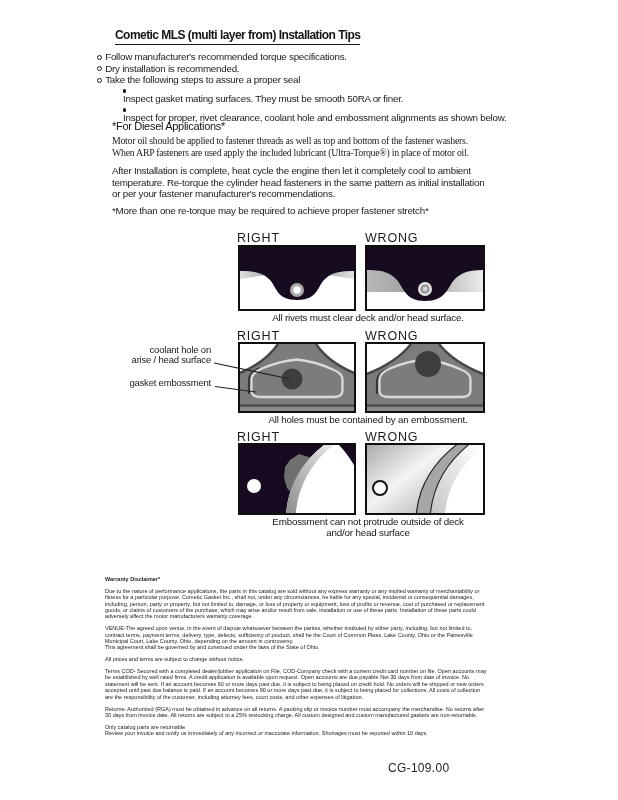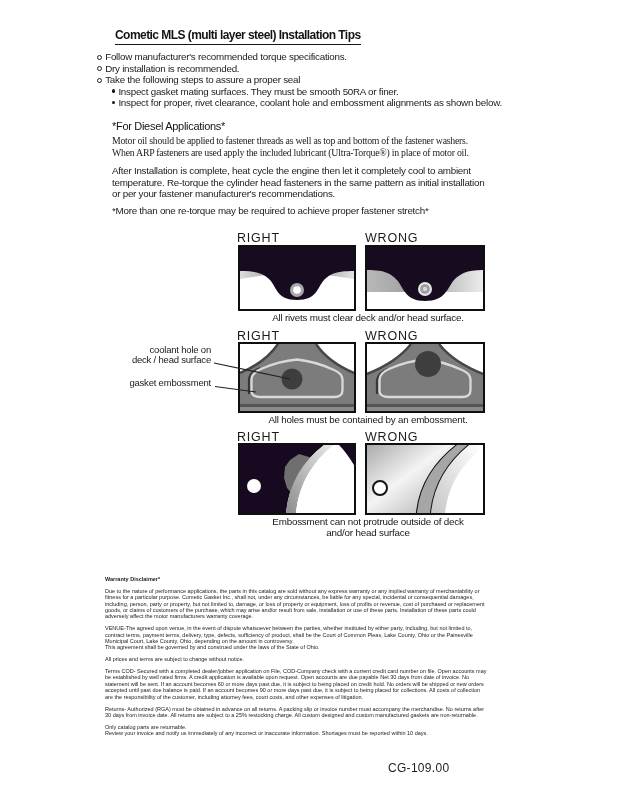--- a/index.html
+++ b/index.html
@@ -7,21 +7,21 @@
         font-family:"Liberation Sans","DejaVu Sans",sans-serif;color:#1b1b1b;}
   .pre{white-space:pre-line;}
 
   .title{position:absolute;left:115px;top:28px;font-size:12px;font-weight:bold;
          letter-spacing:-0.55px;border-bottom:1.6px solid #161616;padding-bottom:2px;color:#141414;}
 
   .body-txt{font-size:9.8px;line-height:11.5px;letter-spacing:-0.25px;}
   .bullets{position:absolute;left:97px;top:51px;width:440px;}
   .b-row{display:flex;}
   .b1{flex:0 0 auto;width:3.2px;height:3.2px;border:0.9px solid #222;border-radius:50%;margin:3.7px 3px 0 0;}
-  .sub{margin-left:15px;}
+  .sub{margin-left:26px;flex-direction:column;}
   .b2{flex:0 0 auto;width:3.4px;height:3.4px;background:#161616;border-radius:50%;margin:3.9px 3px 0 0;}
 
   .diesel-h{position:absolute;left:112px;top:120px;font-size:11px;font-weight:normal;letter-spacing:-0.3px;color:#141414;}
   .para1{position:absolute;left:112px;top:135px;width:450px;font-family:Liberation Serif, serif;}
   .para2{position:absolute;left:112px;top:165px;width:450px;}
   .note{position:absolute;left:112px;top:205px;width:450px;}
 
   .fig-label{position:absolute;font-size:12.5px;letter-spacing:0.8px;color:#1a1a1a;text-align:left;width:120px;}
   .fig-box{position:absolute;}
   .fig-box svg{display:block;}
@@ -36,21 +36,21 @@
   .fineprint .fp-h{font-weight:bold;margin:0 0 10px 0;}
   .fineprint p{margin:0 0 10px 0;}
 
   .page-code{position:absolute;left:388px;top:761px;font-size:12px;letter-spacing:0.3px;color:#1e1e1e;}
 </style>
 </head>
 <body>
 
 <div class="page">
 
-  <div class="title">Cometic MLS (multi layer steel) Installation Tips</div>
+  <div class="title">Cometic MLS (multi layer from) Installation Tips</div>
 
   <div class="bullets body-txt">
     <div class="b-row">
         <span class="b1"></span>
         <span>Follow manufacturer's recommended torque specifications.</span>
       </div>
     <div class="b-row">
         <span class="b1"></span>
         <span>Dry installation is recommended.</span>
       </div>
@@ -154,21 +154,21 @@
       <path d="M12,52 L12,38 Q13,31 23,27" fill="none" stroke="#383838" stroke-width="2.2"></path>
       <path d="M14.5,49 L14.5,38 Q14.5,31 24,27 Q42,19 60,17.5 Q79,19.5 97,28 Q105.5,31.5 105.5,38 L105.5,48 Q105.5,55 97,55 L24,55 Q14.5,55 14.5,49 Z" fill="none" stroke="#d9d9d9" stroke-width="2.3"></path>
       <circle cx="63" cy="22" r="13" fill="#3e3e3e"></circle>
       <rect x="1" y="1" width="118" height="69" fill="none" stroke="#0f0f0f" stroke-width="2"></rect>
     </svg>
   </div>
 
   <div class="caption" style="left:238px;top:414px;width:260px;">All holes must be contained by an embossment.</div>
 
   <div class="ann pre" style="top:345px;">coolant hole on
-deck / head surface</div>
+arise / head surface</div>
   <div class="ann" style="top:378px;">gasket embossment</div>
 
   <div class="fig-label" style="left:237px;top:430px;">RIGHT</div>
   <div class="fig-label" style="left:365px;top:430px;">WRONG</div>
 
   <div class="fig-box" style="left:238px;top:443px;">
     <svg width="118" height="72" viewBox="0 0 118 72">
       <defs>
         <linearGradient id="gD" x1="0" y1="1" x2="1" y2="0">
             <stop offset="0" stop-color="#8c8c8c"></stop>

